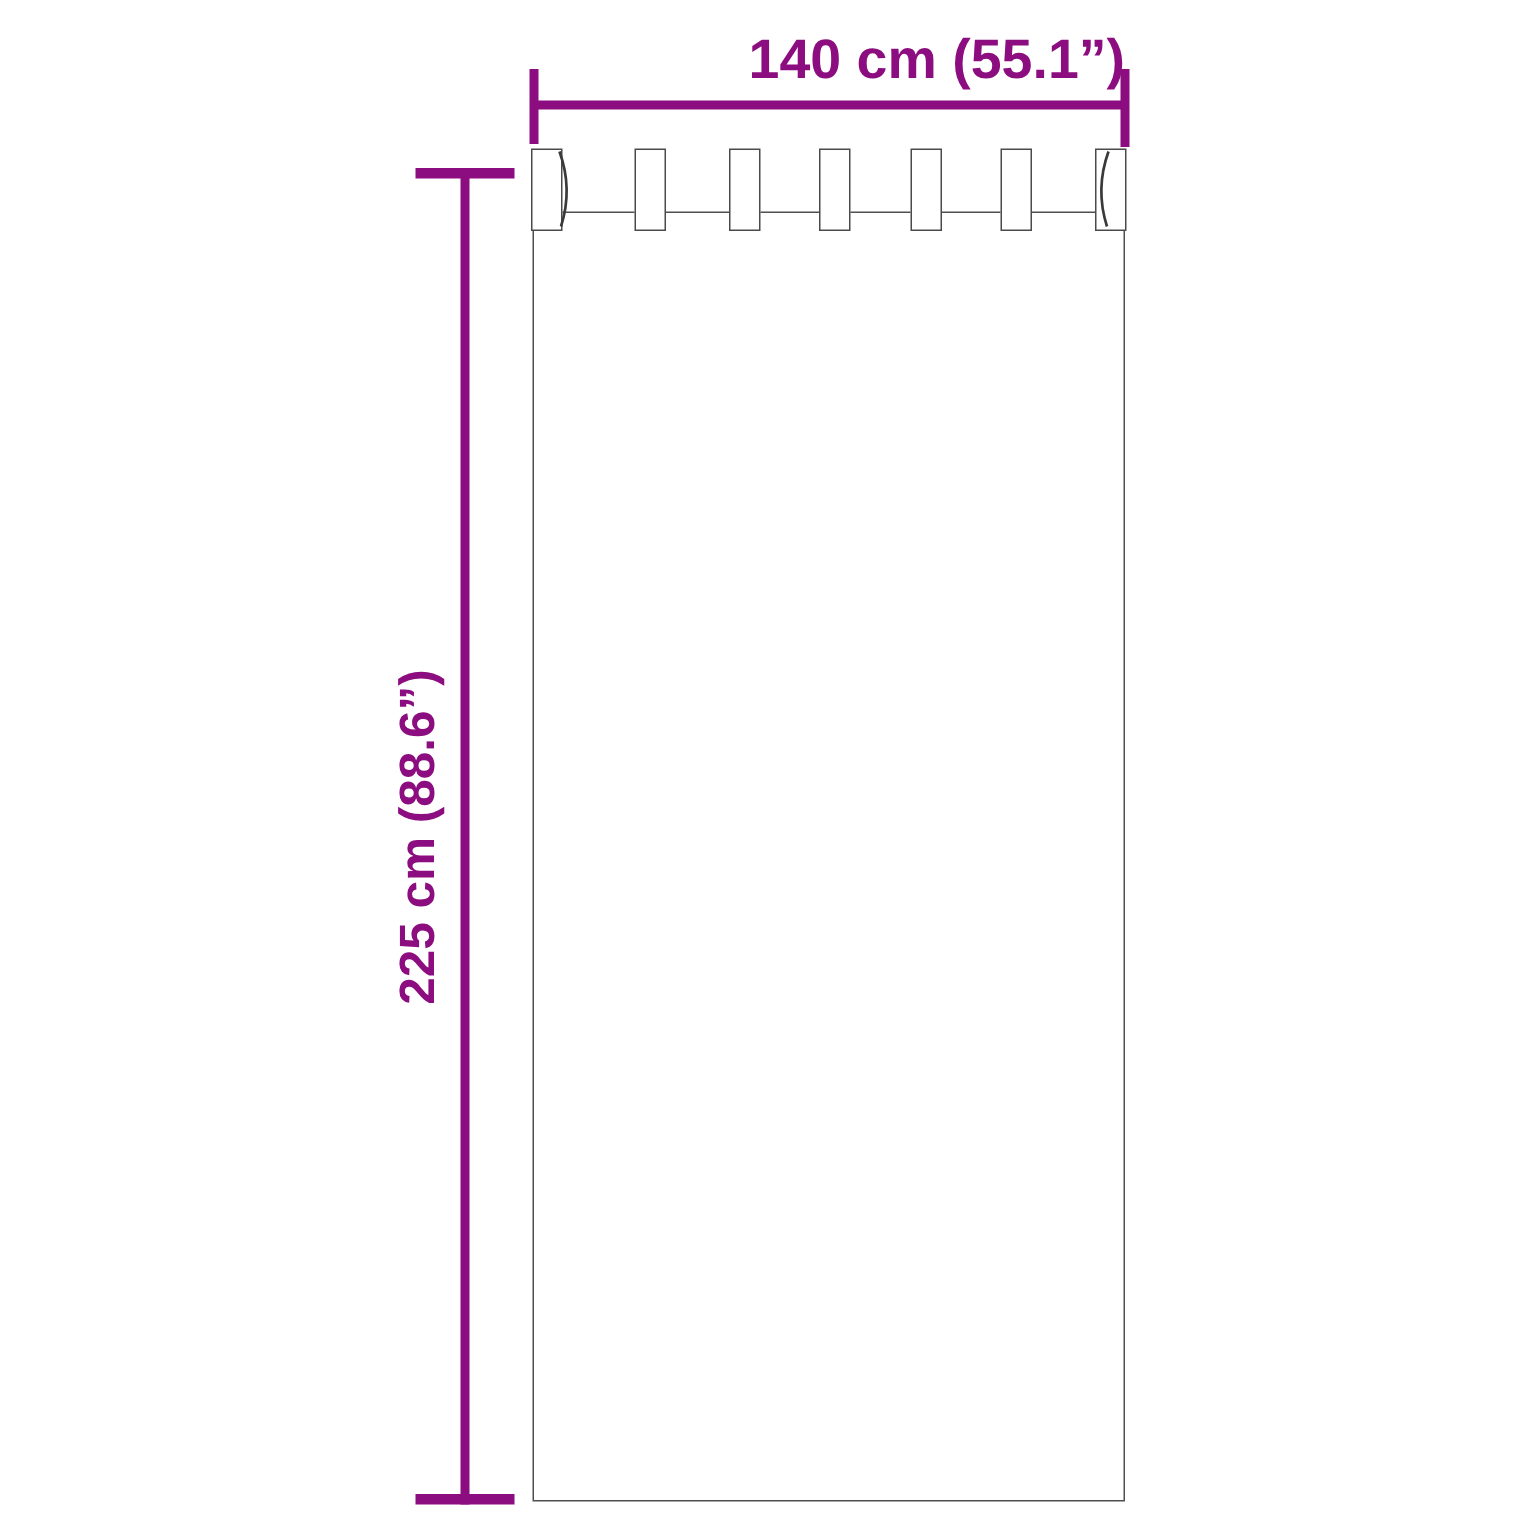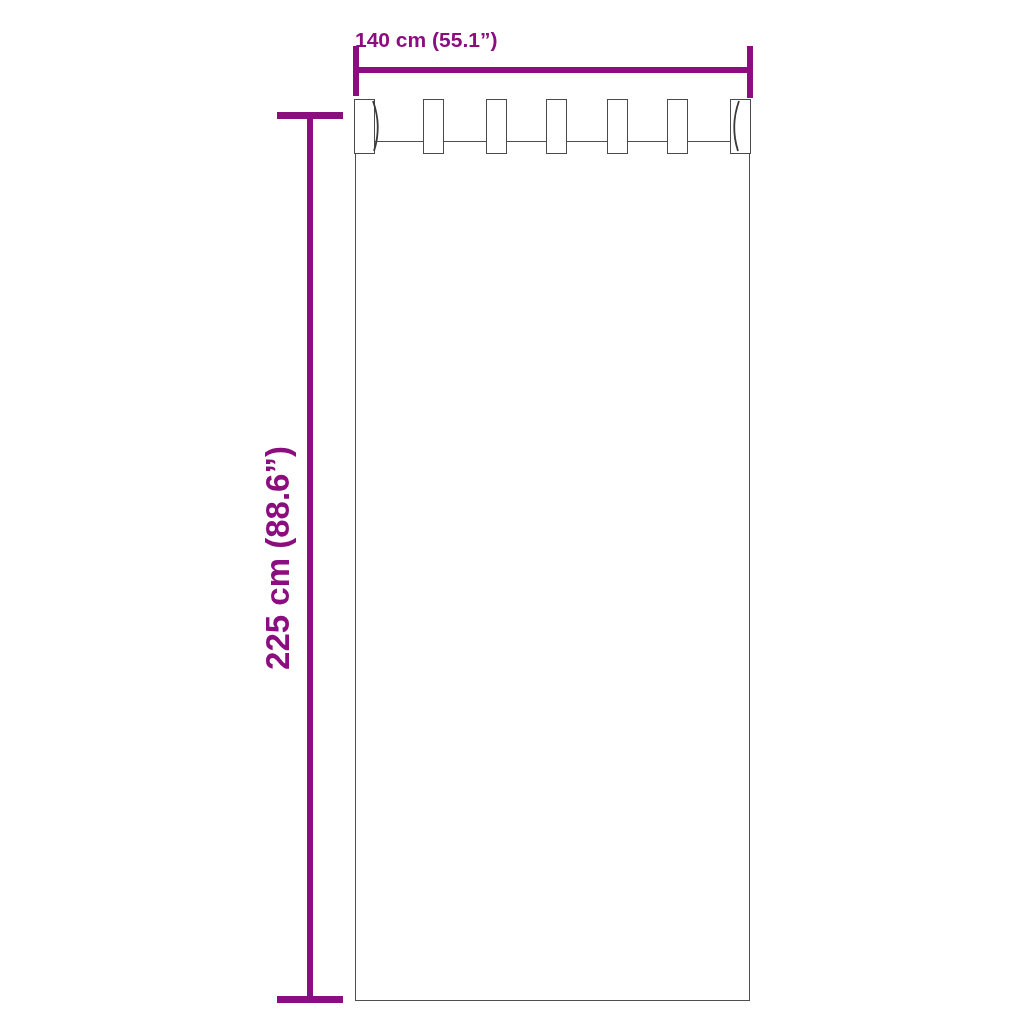--- a/index.html
+++ b/index.html
@@ -10,22 +10,22 @@
     overflow:hidden;
     font-family:"Liberation Sans","DejaVu Sans",sans-serif;
   }
   
   .dim{position:absolute;background:#8C0D7F;}
   .h-dim-line{left:355px;top:67px;width:395px;height:6px;}
   .h-cap-left{left:353px;top:46px;width:6px;height:50px;}
   .h-cap-right{left:747px;top:46px;width:6px;height:52px;}
   .h-dim-label{
     position:absolute;left:355px;top:20px;width:395px;height:40px;
-    color:#8C0D7F;font-size:21px;font-weight:bold;
-    text-align:left;line-height:40px;white-space:nowrap;
+    color:#8C0D7F;font-size:37px;font-weight:bold;
+    text-align:right;line-height:40px;white-space:nowrap;
   }
   .v-dim-line{left:307px;top:113px;width:6px;height:890px;}
   .v-cap-top{left:277px;top:112px;width:66px;height:7px;}
   .v-cap-bottom{left:277px;top:996px;width:66px;height:7px;}
   .v-dim-label{
     position:absolute;left:128px;top:538px;width:300px;height:40px;
     color:#8C0D7F;font-size:33px;font-weight:bold;
     text-align:center;line-height:40px;white-space:nowrap;
     transform:rotate(-90deg);
   }

